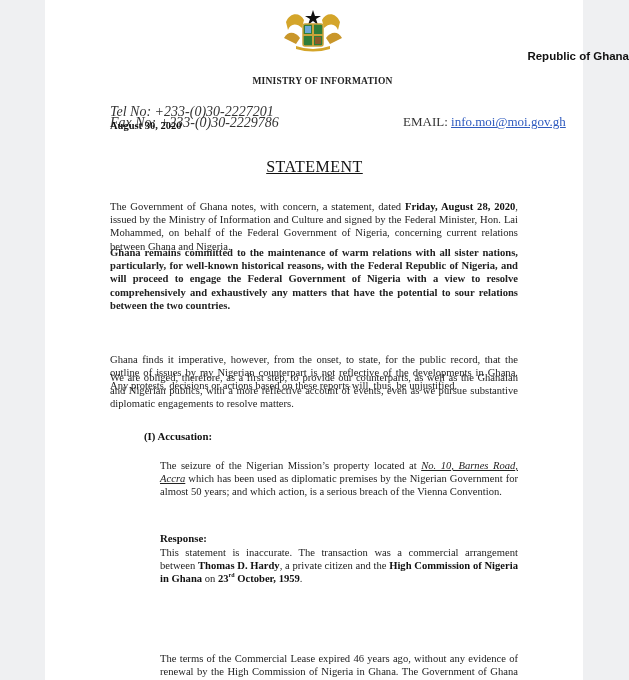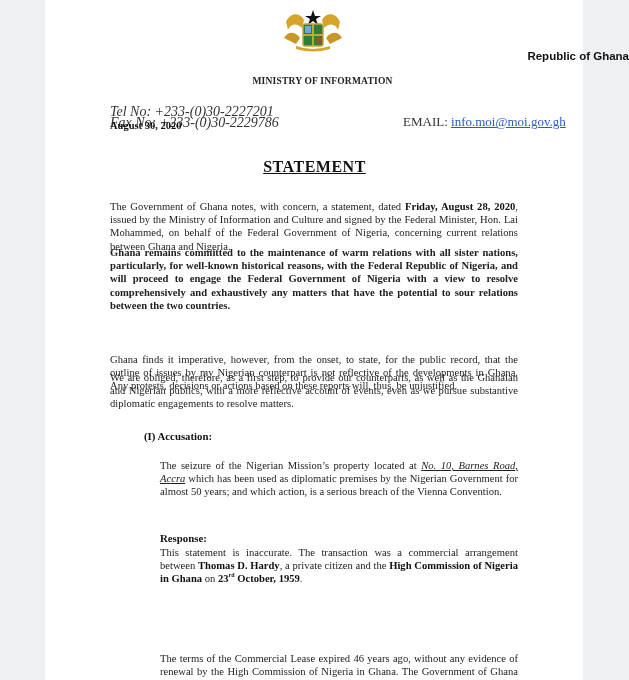--- a/index.html
+++ b/index.html
@@ -31,21 +31,21 @@
   }
   .contact-right {
     position: absolute; left: 403px; top: 114px; font-size: 13px; color: #333;
   }
   .contact-right .email-link { color: #2f5bbf; text-decoration: underline; }
   .date {
     position: absolute; left: 110px; top: 120px; font-size: 10.5px; font-weight: bold; color: #111;
   }
   .title {
     position: absolute; left: 0; width: 629px; top: 158px; text-align: center;
-    font-size: 16px; font-weight: bold; text-decoration: underline; letter-spacing: 0.5px; color: #111;
+    font-size: 16px; font-weight: normal; text-decoration: underline; letter-spacing: 0.5px; color: #111;
   }
   .para {
     position: absolute; left: 110px; width: 408px; font-size: 10.6px; line-height: 13.2px;
     text-align: justify; color: #222;
   }
   .para b { color: #111; }
   .p1 { top: 200px; }
   .p2 { top: 246px; font-weight: bold; }
   .p3 { top: 337px; margin-top: 16px; }
   .p4 { top: 371px; }

